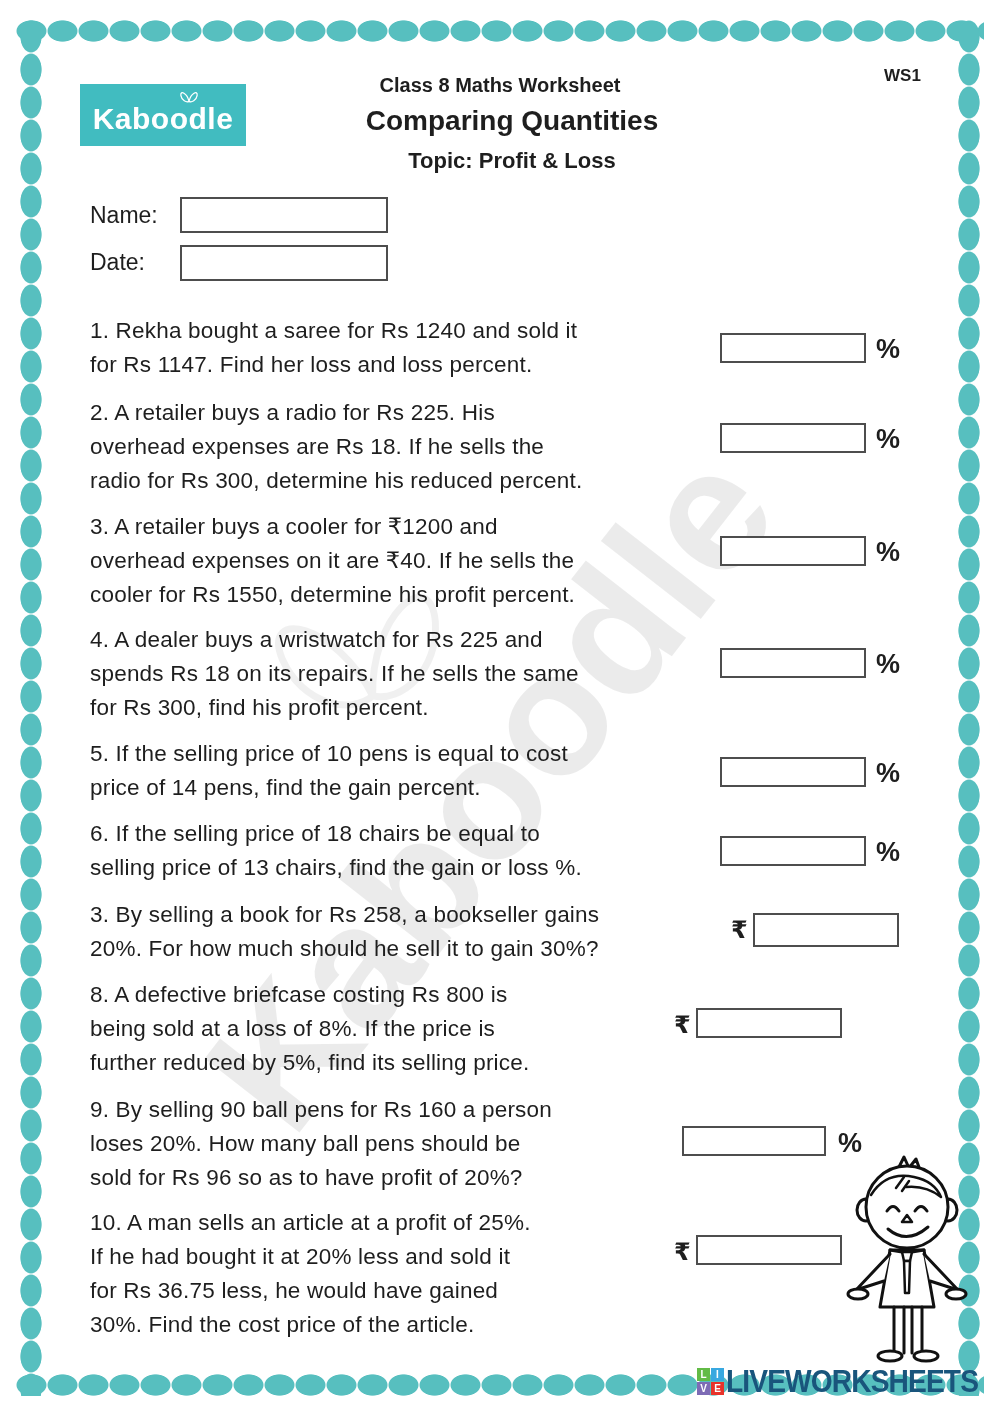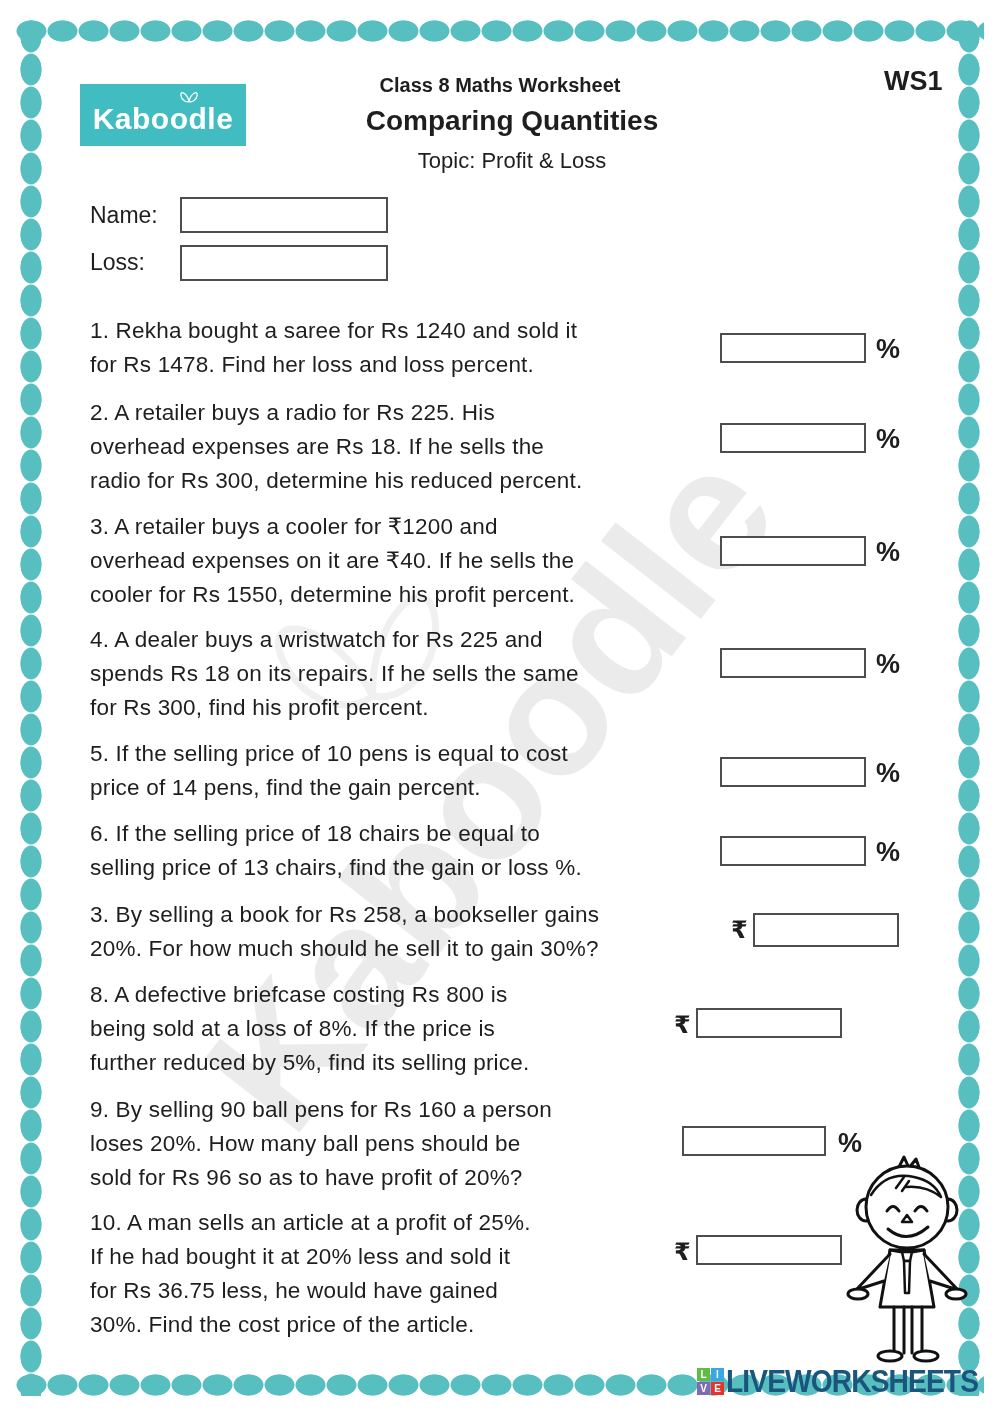--- a/index.html
+++ b/index.html
@@ -18,22 +18,22 @@
              transform:rotate(-52deg);white-space:nowrap;pointer-events:none;}
   .wm-butterfly{position:absolute;left:255px;top:555px;z-index:1;opacity:.055;transform:rotate(-14deg);pointer-events:none;}
   
   .logo{position:absolute;left:80px;top:84px;width:166px;height:62px;background:#41bcc0;z-index:2;}
   .logo-text{position:absolute;left:0;right:0;top:18px;text-align:center;color:#fff;
              font-size:30px;font-weight:600;letter-spacing:.5px;}
   .logo-butterfly{position:absolute;left:96px;top:3px;}
   .hdr{position:absolute;left:0;right:0;text-align:center;z-index:2;}
   .hdr-line1{top:74px;font-size:20px;font-weight:600;}
   .hdr-title{top:105px;font-size:28px;font-weight:600;padding-left:24px;}
-  .hdr-topic{top:148px;font-size:22px;font-weight:400;margin-left:24px;}
-  .ws-num{position:absolute;left:884px;top:66px;font-size:27px;font-weight:700;z-index:2;}
+  .hdr-topic{top:148px;font-size:22px;font-weight:700;margin-left:24px;}
+  .ws-num{position:absolute;left:884px;top:66px;font-size:17px;font-weight:700;z-index:2;}
   
   .field-label{position:absolute;left:90px;font-size:23px;z-index:2;}
   .field-box{position:absolute;left:180px;width:208px;height:36px;border:2px solid #4d4d4d;
              background:#fff;z-index:3;font-size:20px;padding:0 6px;box-sizing:border-box;}
   
   .q{position:absolute;left:90px;width:645px;z-index:2;font-size:22.5px;line-height:34px;
      font-weight:500;letter-spacing:.2px;}
   .ans-input{position:absolute;width:146px;height:30px;border:2px solid #4d4d4d;background:#fff;
              z-index:3;font-size:19px;padding:0 6px;box-sizing:border-box;}
   .unit{position:absolute;font-size:27px;font-weight:700;z-index:2;}
@@ -68,26 +68,26 @@
     </svg>
     <div class="logo-text">Kaboodle</div>
   </div>
   <div class="hdr hdr-line1">Class 8 Maths Worksheet</div>
   <div class="hdr hdr-title">Comparing Quantities</div>
   <div class="hdr hdr-topic">Topic: Profit &amp; Loss</div>
   <div class="ws-num">WS1</div>
 
   <div class="field-label" style="top:202px">Name:</div>
   <input class="field-box" style="top: 197px;">
-  <div class="field-label" style="top:249px">Loss:</div>
+  <div class="field-label" style="top:249px">Date:</div>
   <input class="field-box" style="top: 245px;">
 
   <div class="q" style="top:314px">
     <div>1. Rekha bought a saree for Rs 1240 and sold it</div>
-    <div>for Rs 1478. Find her loss and loss percent.</div>
+    <div>for Rs 1147. Find her loss and loss percent.</div>
   </div>
   <input class="ans-input" style="left: 720px; top: 333px;">
   <span class="unit" style="left:876px;top:334px">%</span>
 
   <div class="q" style="top:396px">
     <div>2. A retailer buys a radio for Rs 225. His</div>
     <div>overhead expenses are Rs 18. If he sells the</div>
     <div>radio for Rs 300, determine his reduced percent.</div>
   </div>
   <input class="ans-input" style="left: 720px; top: 423px;">

